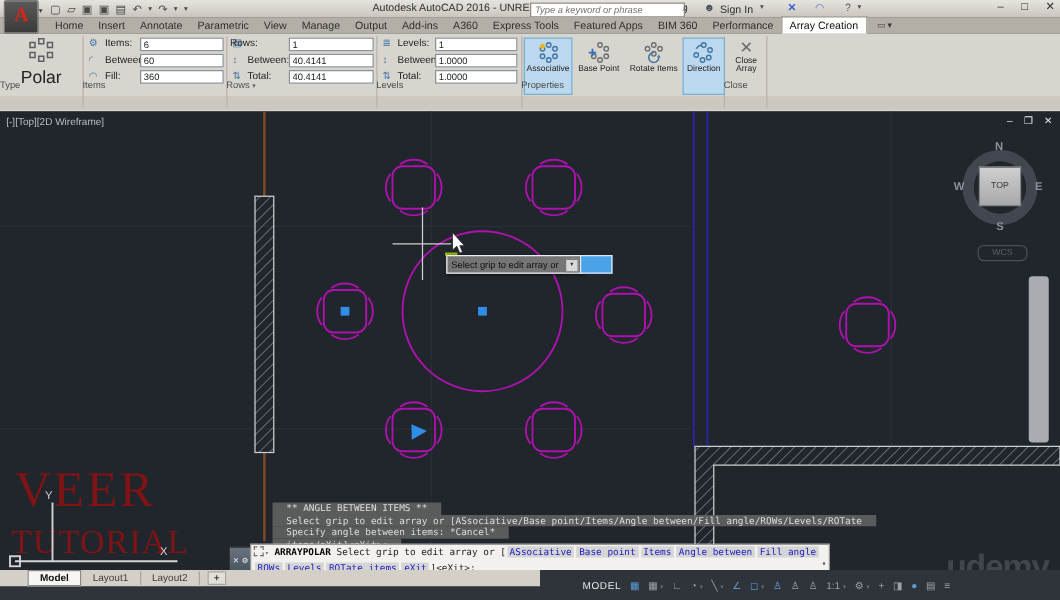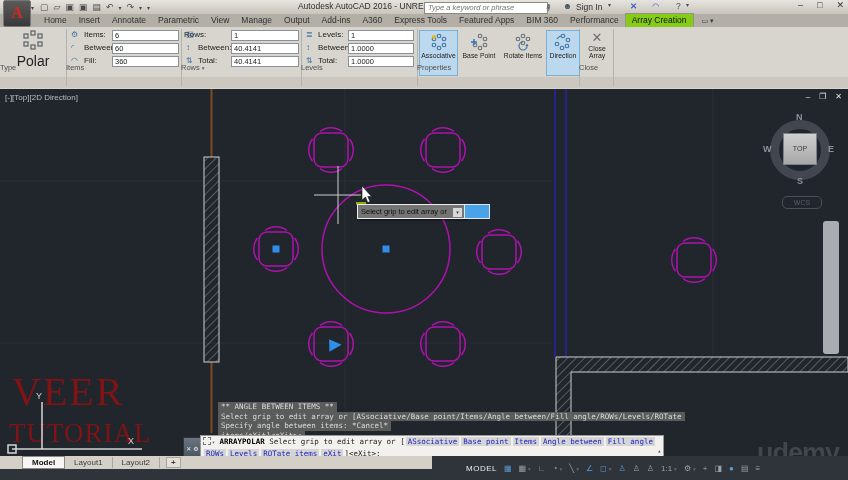--- a/index.html
+++ b/index.html
@@ -21,21 +21,21 @@
   .searchbox{position:absolute;left:424px;top:1.5px;width:116px;height:10px;background:#fff;
     border:1px solid #8e8a82;font-size:7.5px;font-style:italic;color:#8a8a8a;padding:0 3px;}
   .tb-ic{position:absolute;top:1px;font-size:8.5px;color:#44505c;}
   .signin{position:absolute;left:576px;top:2px;font-size:8.5px;color:#2e2e2e;}
   .winbtns{position:absolute;right:4px;top:0px;display:flex;gap:14px;font-size:9px;color:#333;}
 
   
   .tabrow{position:absolute;left:0;top:14px;width:848px;height:13px;background:#b3afa6;
     display:flex;align-items:flex-end;padding-left:38px;box-sizing:border-box;}
   .rtab{font-size:8.5px;color:#30302e;padding:1px 6px 1px 6px;height:11px;line-height:11px;cursor:default;white-space:nowrap;text-align:right;}
-  .rtab.active{background:#84cc16;color:#111;border:1px solid #97938b;border-bottom:none;}
+  .rtab.active{background:#ffffff;color:#111;border:1px solid #97938b;border-bottom:none;}
   .paneltoggle{font-size:7px;color:#3a3a3a;margin-left:8px;line-height:12px;}
 
   
   .ribbon{position:absolute;left:0;top:27px;width:848px;height:62px;background:#d8d5ce;
     border-bottom:2px solid #8fa97e;}
   .pdiv{position:absolute;top:2px;height:57px;width:1px;background:#b6b2aa;}
   .plabelrow{position:absolute;left:0;top:50px;width:848px;height:11px;background:#ccc8c0;}
   .plabel{position:absolute;top:36px;font-size:7.5px;color:#4e4e4c;text-align:left;}
   .dd::after{content:"▾";font-size:5.5px;color:#666;margin-left:2px;}
   .fldrow{position:absolute;height:11px;font-size:8px;color:#222;}
@@ -76,21 +76,21 @@
     border:1px solid #ededed;box-shadow:1px 1px 2px rgba(0,0,0,.6);
     font-size:7.5px;color:#101010;line-height:13px;padding:0 3px;white-space:nowrap;}
   .dtooltip .ddbox{display:inline-block;width:9px;height:9px;background:#d8d8d8;border:1px solid #777;
     font-size:5px;line-height:9px;text-align:center;vertical-align:middle;margin-left:3px;color:#333;}
   .bluefield{position:absolute;left:464px;top:204px;width:24px;height:13px;z-index:5;
     background:#4aa3e8;border:1px solid #dfe8ef;}
 
   
   .cmdhist{position:absolute;left:218px;top:402px;z-index:6;
     font-family:"DejaVu Sans Mono",monospace;font-size:7.5px;line-height:9.5px;color:#dcdcdc;}
-  .hline{display:table;background:rgba(96,96,96,.92);padding:0 3px;white-space:pre;}
+  .hline{display:table;background:rgba(96,96,96,.92);padding:0 11px;white-space:pre;}
   .cmdstrip{position:absolute;left:183px;top:437px;width:17px;height:20px;z-index:7;
     background:linear-gradient(#6a7581,#46525e);border:1px solid #333;
     display:flex;align-items:center;justify-content:center;gap:2px;color:#f0f0f0;font-size:6px;}
   .cmdbox{position:absolute;left:200px;top:435px;width:464px;height:22px;z-index:7;
     background:#f2f1ee;border:1px solid #999;
     font-family:"DejaVu Sans Mono",monospace;font-size:7.5px;line-height:11px;color:#222;
     padding:0 2px;box-sizing:border-box;white-space:nowrap;}
   .cmdbox b{color:#000;}
   .chip{background:#d5d5d5;color:#1b1bbe;padding:0 2px;margin:0 1px;}
   .gripicon{display:inline-block;width:6px;height:6px;border:1px dashed #777;vertical-align:-1px;margin-right:1px;}
@@ -299,21 +299,21 @@
     <div class="plabel" style="left:417px;width:162px">Properties</div>
 
     <div class="bigbtn" style="left:581px;width:30px">
       <div class="closex">✕</div>
       <span>Close Array</span>
     </div>
     <div class="plabel" style="left:579px;width:34px">Close</div>
   </div>
 
   <div class="canvas"></div>
-  <div class="vplabel">[-][Top][2D Direction]</div>
+  <div class="vplabel">[-][Top][2D Wireframe]</div>
   <div class="dwinbtns">
     <span>–</span>
     <span>❐</span>
     <span>✕</span>
   </div>
 
   <div class="wm-red">
     <div class="l1">VEER</div>
     <div class="l2">TUTORIAL</div>
   </div>

